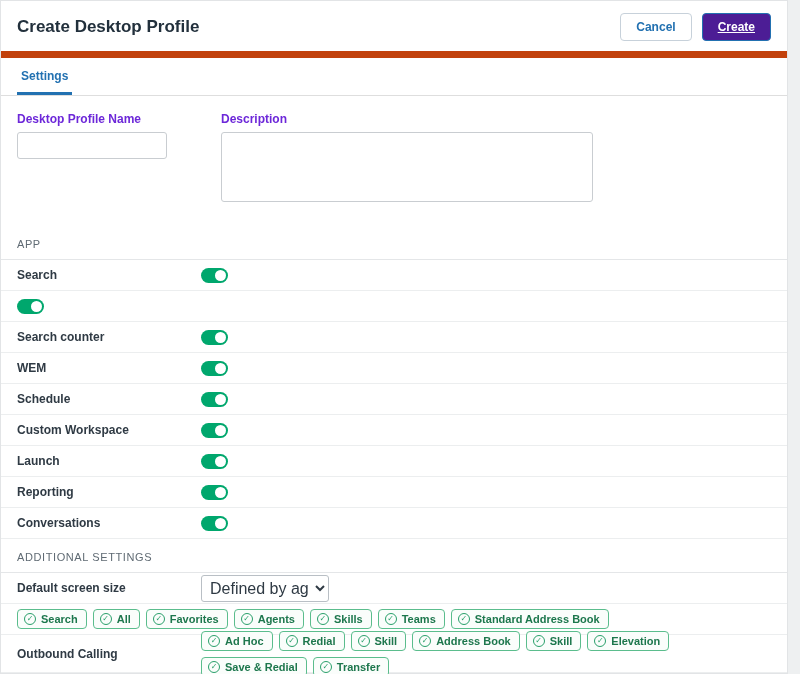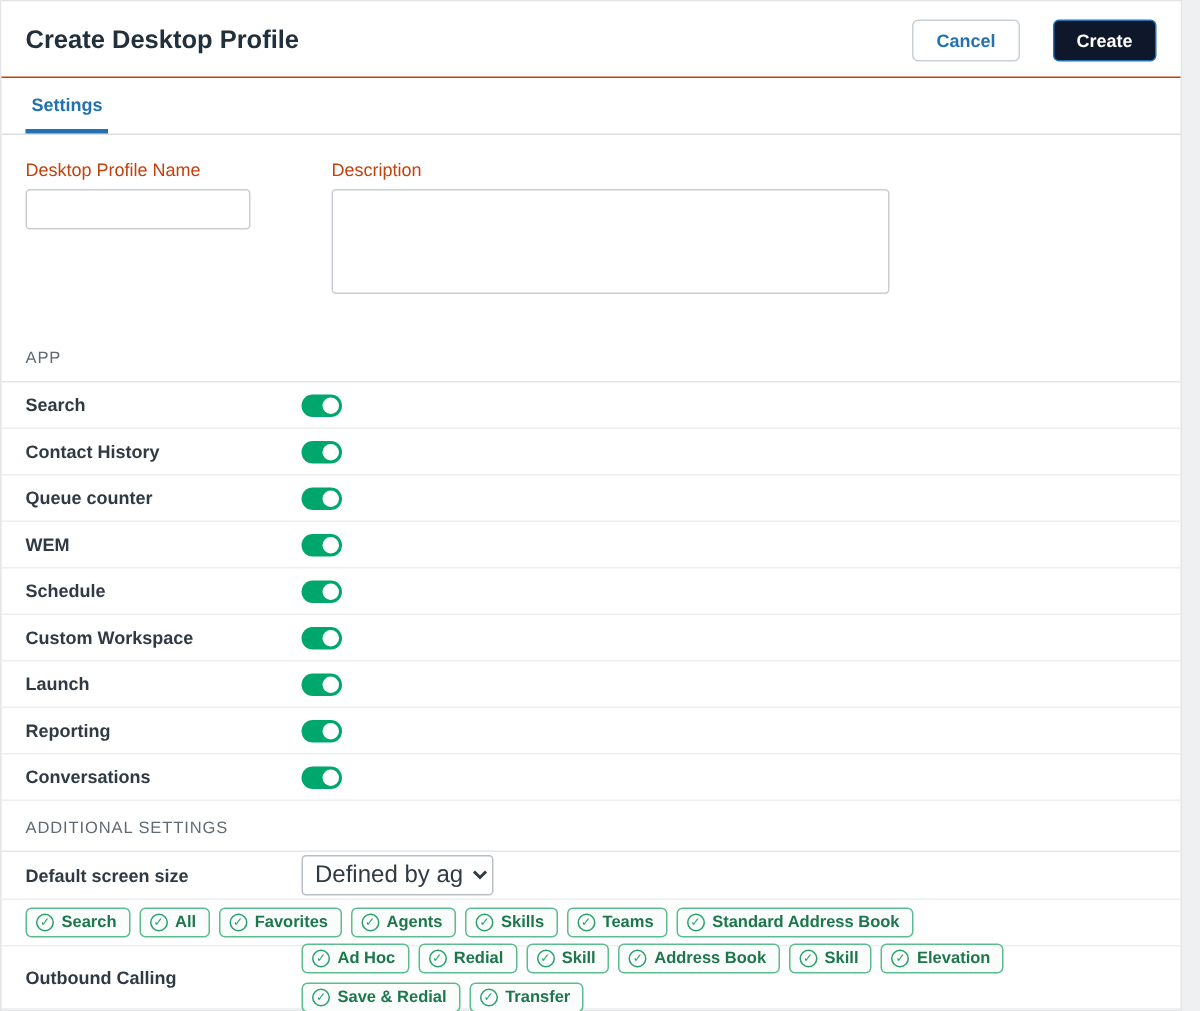--- a/index.html
+++ b/index.html
@@ -18,43 +18,44 @@
 
   
   .header {
     display: flex; align-items: center; justify-content: space-between;
     padding: 12px 16px 10px 16px;
     background: #fff;
   }
   .page-title {
     font-size: 17px; font-weight: 700; color: #22303c;
   }
-  .header-actions { display: flex; gap: 22px; }
+  .header-actions { display: flex; gap: 10px; }
   .btn {
     font-family: inherit;
     font-size: 12px; font-weight: 600;
     padding: 6px 15px;
     border-radius: 4px;
     cursor: pointer;
     line-height: 1.2;
   }
   .btn-cancel {
     background: #ffffff;
     color: #2271b1;
     border: 1px solid #c7d1da;
   }
   .btn-create {
-    background: #0f172a;
+    background: #4c1d95;
     color: #ffffff;
     border: 1px solid #2271b1;
+    text-decoration: underline;
   }
 
   
   .tabbar {
-    border-top: 1px solid #c2410c;
+    border-top: 7px solid #c2410c;
     border-bottom: 1px solid #dedede;
     padding: 0 16px;
     display: flex;
   }
   .tab {
     font-size: 12px; font-weight: 700;
     color: #2271b1;
     padding: 11px 4px 9px 4px;
     border-bottom: 3px solid transparent;
     cursor: pointer;
@@ -63,23 +64,23 @@
 
   
   .form-area {
     display: flex;
     padding: 16px 16px 10px 16px;
     gap: 54px;
   }
   .field label {
     display: block;
     font-size: 12px;
-    color: #c2410c;
+    color: #6d28d9;
     margin-bottom: 6px;
-    font-weight: 400;
+    font-weight: 700;
   }
   .text-input {
     width: 150px; height: 27px;
     border: 1px solid #c9cdd1;
     border-radius: 3px;
     font-family: inherit; font-size: 12px;
     padding: 0 8px;
   }
   .textarea {
     width: 372px; height: 70px;
@@ -196,25 +197,24 @@
     </div>
   </div>
 
   <div class="section-title">APP</div>
 
   <div class="row">
     <div class="row-label">Search</div>
     <div class="toggle"></div>
   </div>
   <div class="row">
-    <div class="row-label">Contact History</div>
-    <div class="toggle"></div>
-  </div>
-  <div class="row">
-    <div class="row-label">Queue counter</div>
+    <div class="toggle"></div>
+  </div>
+  <div class="row">
+    <div class="row-label">Search counter</div>
     <div class="toggle"></div>
   </div>
   <div class="row">
     <div class="row-label">WEM</div>
     <div class="toggle"></div>
   </div>
   <div class="row">
     <div class="row-label">Schedule</div>
     <div class="toggle"></div>
   </div>

